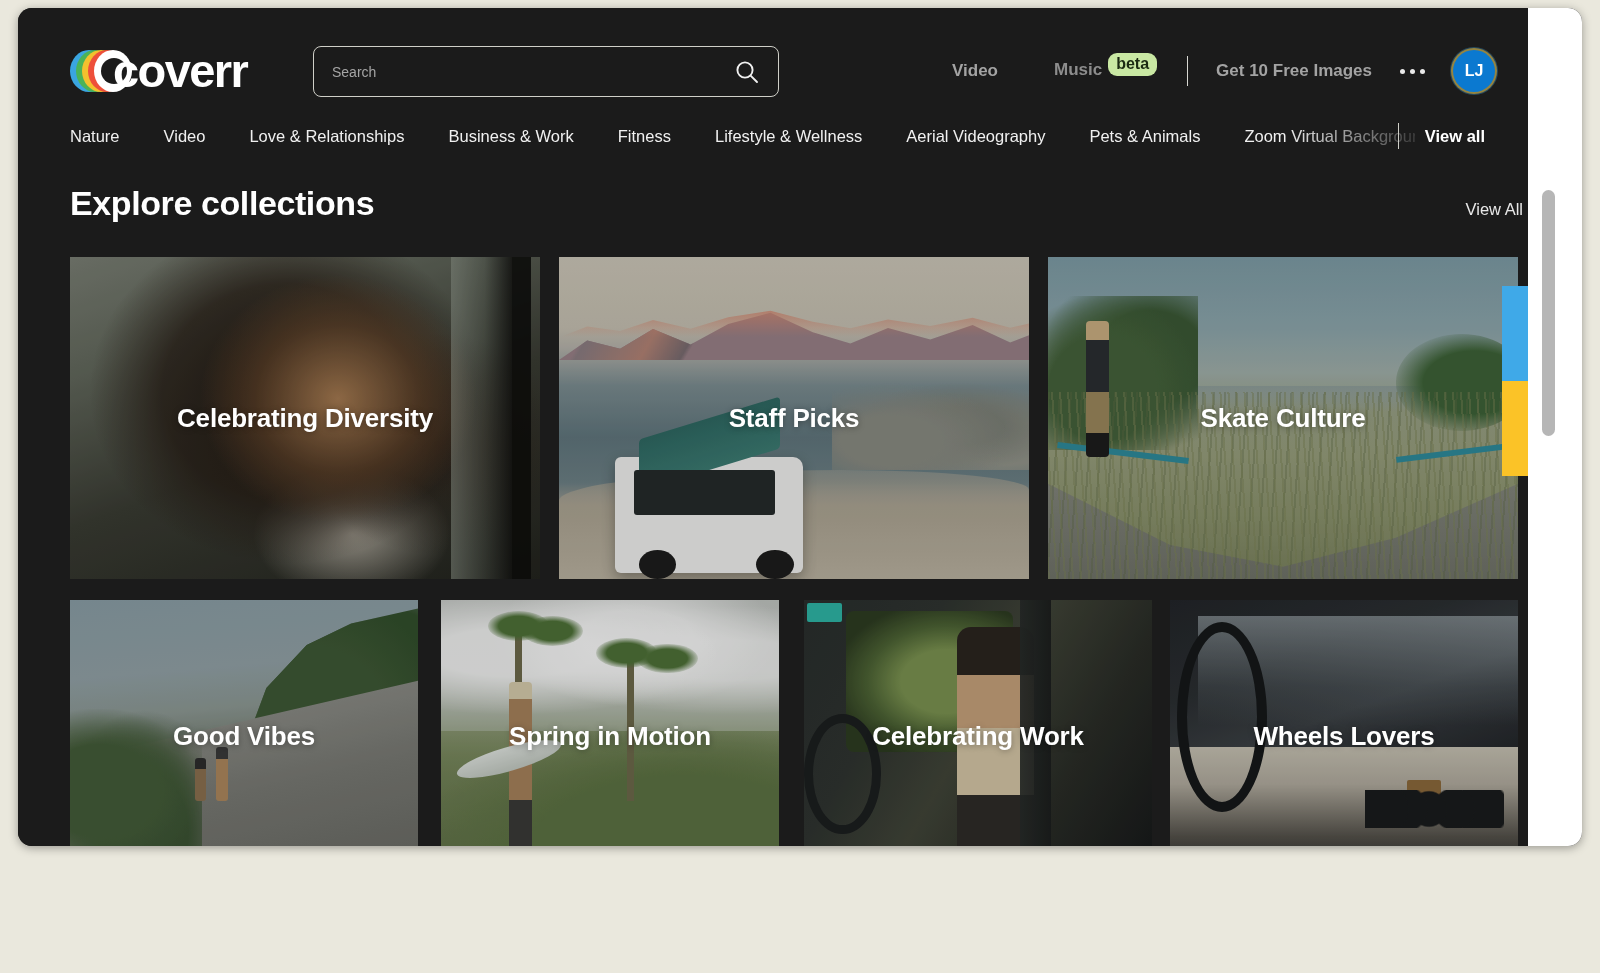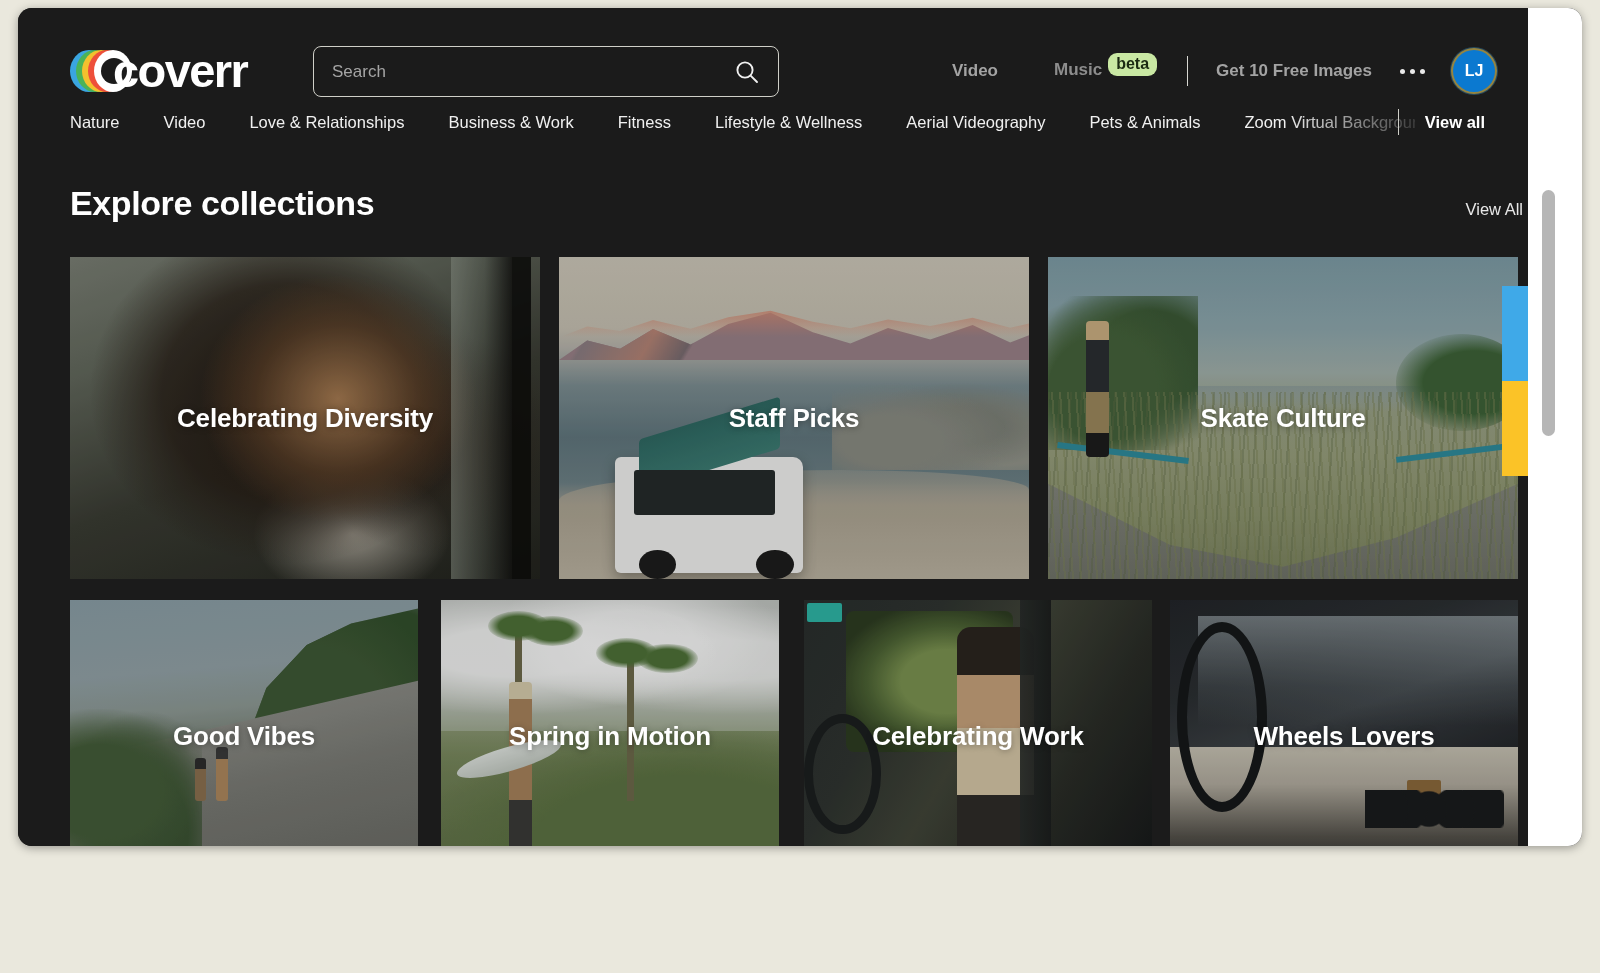--- a/index.html
+++ b/index.html
@@ -80,21 +80,21 @@
     border-radius: 8px;
     background: #1b1b1b;
     display: flex; align-items: center;
   }
   #search-input {
     flex: 1;
     background: transparent;
     border: none; outline: none;
     color: #d946ef;
     font-family: "Liberation Sans", sans-serif;
-    font-size: 17px;
+    font-size: 14px;
     padding: 0 16px 0 18px;
   }
   #search-input::placeholder { color: #a5a5a5; }
   #search-icon { margin-right: 18px; display: flex; }
 
   
   #header-right {
     position: absolute;
     right: 0; top: 38px;
     height: 50px;
@@ -142,21 +142,21 @@
     font-size: 16px; font-weight: 700;
     display: flex; align-items: center; justify-content: center;
     margin-right: 33px;
     box-shadow: 0 0 0 2px rgba(240,180,40,.55), 0 0 0 3px rgba(60,160,220,.35);
     cursor: pointer;
   }
 
   
   #catnav {
     position: absolute;
-    left: 0; top: 90px;
+    left: 0; top: 104px;
     width: 1510px; height: 48px;
     display: flex; align-items: center;
   }
   #catnav-scroll {
     position: relative;
     margin-left: 52px;
     width: 1345px;
     display: flex; align-items: center;
     gap: 44px;
     overflow: hidden;

